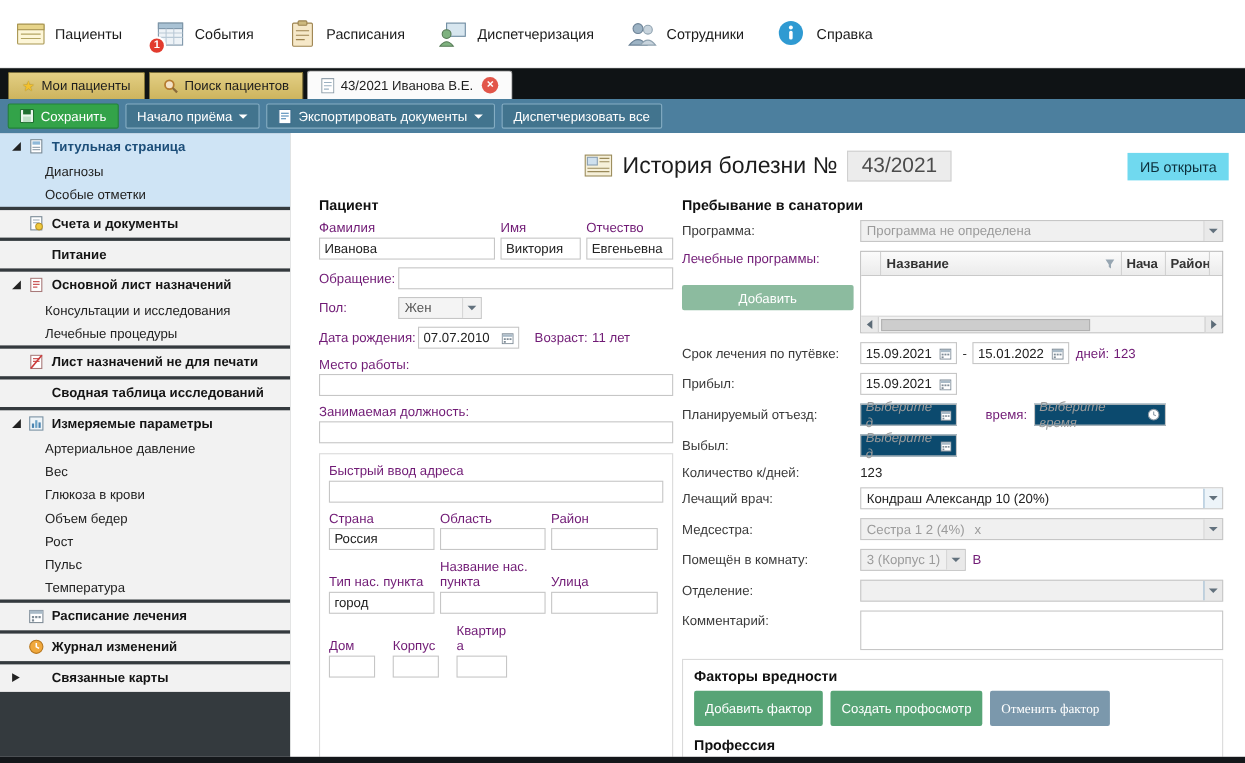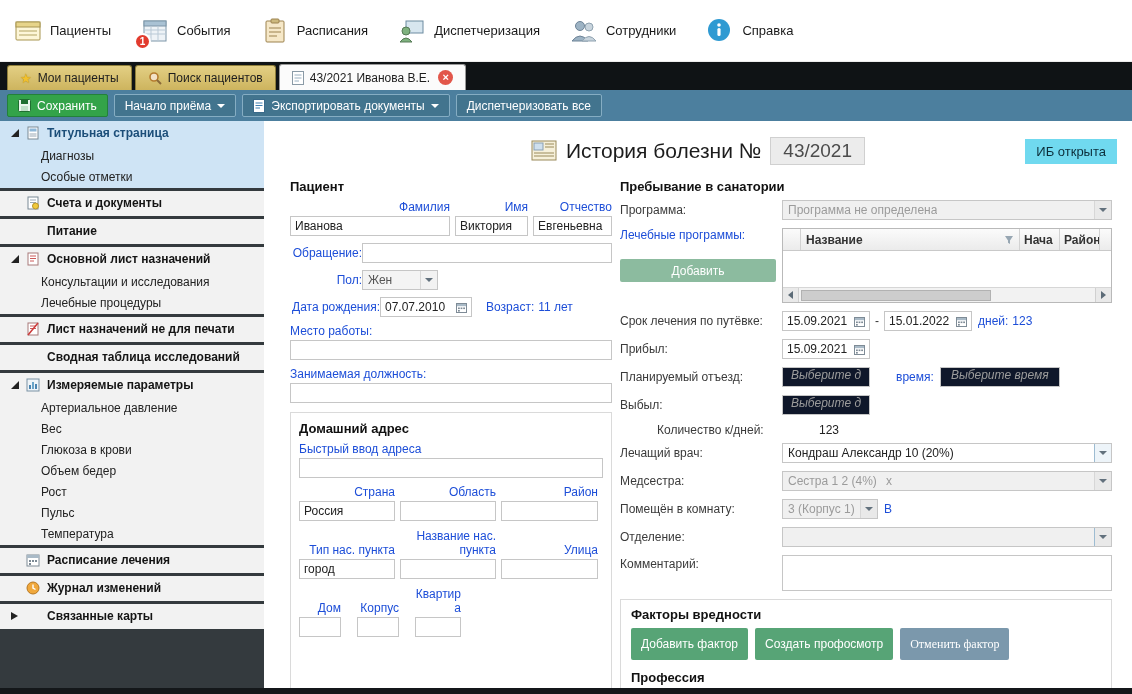--- a/index.html
+++ b/index.html
@@ -48,40 +48,40 @@
   .main{position:absolute;top:0;left:264px;right:0;bottom:0;background:#fff;overflow:hidden;}
   .title-row{position:absolute;top:16px;left:0;right:0;display:flex;align-items:center;justify-content:center;gap:9px;}
   .doc-title{font-size:21px;color:#1c1c1c;}
   .num-box{background:#ececec;border:1px solid #d0d0d0;padding:2px 12px;font-size:19px;color:#4c4c4c;}
   .status-badge{position:absolute;top:18px;right:15px;background:#70d9ef;color:#0c2e3a;padding:5px 11px;font-size:13px;}
 
   .sect-title{font-weight:bold;font-size:13px;color:#111;margin-bottom:6px;}
   .patient-col{position:absolute;left:26px;top:58px;width:322px;}
   .stay-col{position:absolute;left:356px;top:58px;width:492px;}
 
-  .lbl{color:#1d4ed8;text-align:right;}
+  .lbl{color:#701a75;}
   .inp{height:20px;border:1px solid #c6c6c6;background:#fff;padding:0 4px;font:inherit;color:#222;width:100%;display:block;}
   .frow{display:flex;align-items:center;margin-bottom:7px;}
   .fcol{margin-bottom:7px;}
   .fcol .inp{margin-top:2px;}
   .w70{width:72px;flex-shrink:0;}
   .name-grid{display:grid;grid-template-columns:160px 73px 79px;column-gap:5px;row-gap:2px;margin-bottom:7px;}
 
   .sel{display:flex;align-items:center;border:1px solid #c6c6c6;background:#fff;height:20px;padding-left:5px;white-space:nowrap;overflow:hidden;}
   .sel .sel-text{overflow:hidden;text-overflow:ellipsis;}
   .sel-arrow{margin-left:auto;width:17px;height:100%;flex-shrink:0;display:flex;align-items:center;justify-content:center;border-left:1px solid #d7d7d7;background:#f2f2f2;}
   .sel-arrow.blue{background:#edf4f9;border-left:1px solid #9dbcd2;}
   .tri{width:0;height:0;border-left:4px solid transparent;border-right:4px solid transparent;border-top:4px solid #62717d;}
   .dis{background:#f0f0f0;color:#9b9b9b;}
   .dis .sel-arrow{background:#e9e9e9;}
   .semi{background:#f4f4f4;color:#555;}
   .phold{font-style:italic;color:#9b9b9b;}
 
   .date{display:flex;align-items:center;justify-content:space-between;border:1px solid #c6c6c6;background:#fff;height:20px;padding:0 4px;gap:4px;flex-shrink:0;}
-  .date.dis{background:#0f172a;flex-direction:column;}
+  .date.dis{background:#0c4a6e;}
   .w76{width:76px;} .w88{width:88px;} .w92{width:92px;} .w96{width:96px;} .w120{width:120px;}
   .full{flex:1;min-width:0;}
 
   .addr-box{border:1px solid #dadada;margin-top:9px;padding:8px;height:300px;overflow:hidden;}
   .addr-grid{display:grid;grid-template-columns:96px 96px 97px;column-gap:5px;row-gap:2px;margin-bottom:8px;align-items:end;}
   .house-grid{display:grid;grid-template-columns:42px 42px 46px;column-gap:16px;row-gap:2px;align-items:end;margin-top:4px;}
   .brk{word-break:break-all;}
 
   .s-label{width:162px;flex-shrink:0;color:#3a3a3a;padding-right:6px;}
   .srow{display:flex;align-items:center;margin-bottom:8px;}
@@ -493,21 +493,20 @@
         <span class="lbl">Место работы:</span>
         <input class="inp" value="" style="">
       </div>
 
       <div class="fcol">
         <span class="lbl">Занимаемая должность:</span>
         <input class="inp" value="" style="">
       </div>
 
       <div class="addr-box">
-        <div class="sect-title">Домашний адрес</div>
 
         <div class="fcol">
           <span class="lbl">Быстрый ввод адреса</span>
           <input class="inp" value="" style="">
         </div>
 
         <div class="addr-grid">
           <span class="lbl">Страна</span>
           <span class="lbl">Область</span>
           <span class="lbl">Район</span>
@@ -657,21 +656,21 @@
               <rect x=".5" y="1.5" width="10" height="9" fill="#fff" stroke="#7e8b96"></rect>
               <rect x="1" y="2" width="9" height="2.2" fill="#a9bac7"></rect>
               <rect x="2" y="5.5" width="1.8" height="1.6" fill="#7e8b96"></rect>
               <rect x="4.6" y="5.5" width="1.8" height="1.6" fill="#7e8b96"></rect>
               <rect x="7.2" y="5.5" width="1.8" height="1.6" fill="#7e8b96"></rect>
               <rect x="2" y="8" width="1.8" height="1.6" fill="#7e8b96"></rect>
             </svg>
         </div>
       </div>
 
-      <div class="srow" style="margin-bottom:6px;margin-left:37px;">
+      <div class="srow" style="margin-bottom:6px;">
         <span class="s-label">Количество к/дней:</span>
         <span>123</span>
       </div>
 
       <div class="srow">
         <span class="s-label">Лечащий врач:</span>
         <div class="sel full">
           <span class="sel-text">Кондраш Александр 10 (20%)</span>
           <span class="sel-arrow blue">
               <span class="tri"></span>

